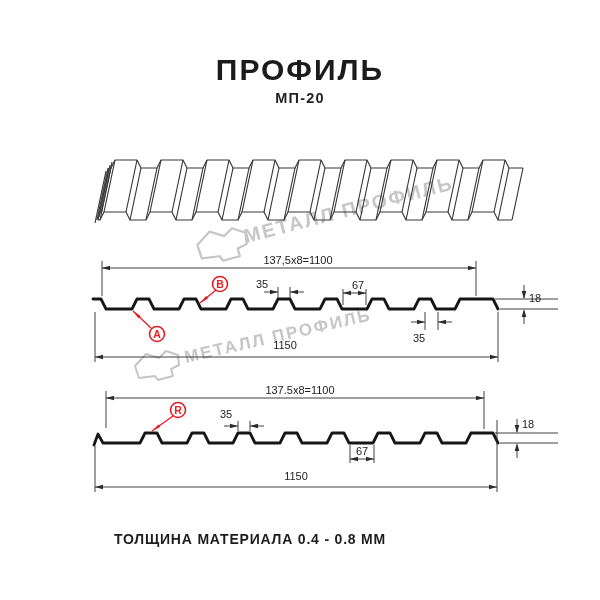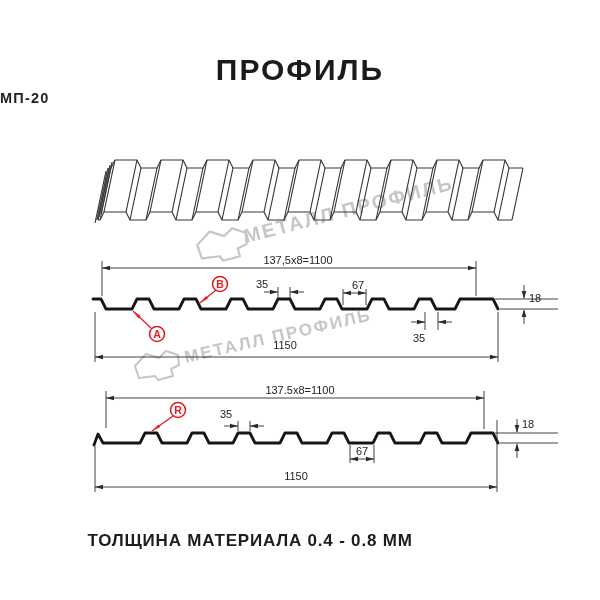--- a/index.html
+++ b/index.html
@@ -5,26 +5,26 @@
   html,body{margin:0;padding:0;}
   body{
     width:600px;height:600px;position:relative;background:#ffffff;
     font-family:"Liberation Sans",sans-serif;overflow:hidden;
   }
   .hdr-title{
     position:absolute;top:53px;left:0;width:600px;text-align:center;
     font-size:30px;font-weight:700;letter-spacing:2px;color:#1b1b1b;
   }
   .hdr-sub{
-    position:absolute;top:90px;left:0;width:600px;
+    position:absolute;top:90px;left:0;width:600px;text-align:center;
     font-size:14.5px;font-weight:600;letter-spacing:1.2px;color:#222;
   }
   .ftr{
     position:absolute;top:531px;left:0;width:500px;text-align:center;
-    font-size:17px;font-weight:600;letter-spacing:0.8px;color:#1d1d1d;
+    font-size:14px;font-weight:600;letter-spacing:0.8px;color:#1d1d1d;
   }
   svg{position:absolute;top:0;left:0;}
   .sheet3d{stroke:#383838;stroke-width:1.15;fill:none;stroke-linejoin:round;}
   .profile{stroke:#161616;stroke-width:2.8;fill:none;stroke-linejoin:round;stroke-linecap:round;}
   .dim{stroke:#2b2b2b;stroke-width:0.9;fill:none;}
   .dimhead{fill:#2b2b2b;stroke:none;}
   .dimtxt{fill:#222;font-size:11px;font-family:"Liberation Sans",sans-serif;}
   .red{stroke:var(--red,#e31e24);fill:none;stroke-width:1.3;}
   .redhead{fill:var(--red,#e31e24);stroke:none;}
   .redcirc{stroke:var(--red,#e31e24);stroke-width:1.6;fill:#ffffff;}

